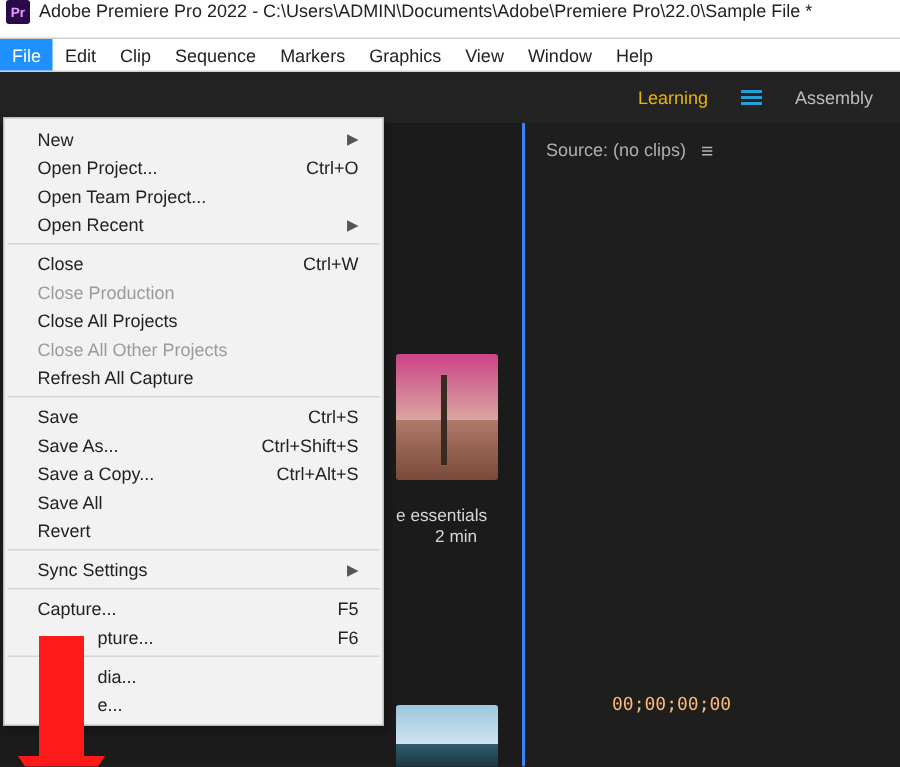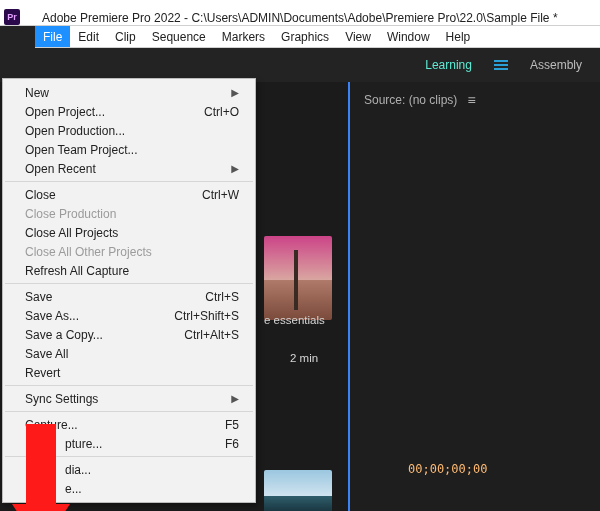--- a/index.html
+++ b/index.html
@@ -1,37 +1,37 @@
 <!DOCTYPE html>
 <html><head>
 <meta charset="utf-8">
 <style>
   * { box-sizing: border-box; margin: 0; padding: 0; font-family: "Segoe UI", Tahoma, sans-serif; }
   html, body { width: 600px; height: 511px; overflow: hidden; background: #232323; }
-  .titlebar { height: 26px; background: #fff; border-bottom: 1px solid #d0d0d0; display: flex; align-items: flex-end; padding: 0 4px; font-size: 12px; color: #222; gap: 16px; }
+  .titlebar { height: 26px; background: #fff; border-bottom: 1px solid #d0d0d0; display: flex; align-items: flex-start; padding: 0 4px; font-size: 12px; color: #222; }
   .titlebar .app-icon { width: 16px; height: 16px; margin-right: 6px; background: #2a0a4a; border-radius: 2px; display: inline-flex; align-items: center; justify-content: center; color: #e6a0ff; font-size: 9px; font-weight: bold; }
-  .menubar { height: 22px; background: #fff; display: flex; align-items: stretch; font-size: 12px; color: #222; border-bottom: 1px solid #d0d0d0; margin-left: 35px; }
+  .menubar { height: 22px; background: #fff; display: flex; align-items: stretch; font-size: 12px; color: #222; border-bottom: 1px solid #d0d0d0; }
   .menu-item { padding: 0 8px; display: flex; align-items: center; cursor: default; }
   .menu-item.active { background: #1e90ff; color: #fff; }
   .workspace-bar { height: 34px; background: #232323; display: flex; align-items: center; justify-content: flex-end; padding: 0 18px; gap: 22px; font-size: 12px; }
-  .ws-link { color: #5eead4; }
+  .ws-link { color: #eab308; }
   .ws-hamburger { width: 14px; height: 10px; display: inline-flex; flex-direction: column; justify-content: space-between; }
   .ws-hamburger span { display: block; height: 2px; background: #2a9fd6; }
   .ws-txt { color: #bdbdbd; }
   .content { position: relative; height: calc(511px - 26px - 22px - 34px); background: #1b1b1b; }
   .panel-right { position: absolute; left: 348px; top: 0; right: 0; bottom: 0; background: #1e1e1e; border-left: 2px solid #3b82f6; }
   .panel-header { display: flex; align-items: center; gap: 10px; padding: 10px 14px; font-size: 12px; color: #b0b0b0; }
   .panel-header .kebab { letter-spacing: 1px; font-size: 14px; color: #b0b0b0; }
   .timecode { position: absolute; left: 58px; top: 380px; color: #fdba74; font-size: 12px; font-family: "Consolas", monospace; }
   .thumb { position: absolute; background: #2b2b2b; border-radius: 2px; overflow: hidden; }
   .thumb.t1 { left: 264px; top: 154px; width: 68px; height: 84px; }
   .thumb.t1 .sky { height: 44px; background: linear-gradient(#c48, #d9a6a0); }
   .thumb.t1 .ground { height: 40px; background: linear-gradient(#b07a6a, #7a4a3a); position: relative; }
   .thumb.t1 .post { position: absolute; left: 30px; top: -30px; width: 4px; height: 60px; background: #3a2a24; }
-  .cap { position: absolute; left: 264px; top: 232px; width: 68px; font-size: 11.5px; color: #d6d6d6; }
+  .cap { position: absolute; left: 264px; top: 256px; width: 68px; font-size: 11.5px; color: #d6d6d6; }
   .dur { position: absolute; left: 290px; top: 270px; font-size: 11.5px; color: #d6d6d6; }
   .thumb.t2 { left: 264px; top: 388px; width: 68px; height: 44px; }
   .thumb.t2 .sky2 { height: 26px; background: linear-gradient(#9bc7e0, #cfe3ef); }
   .thumb.t2 .mtn { height: 18px; background: linear-gradient(#2f5d6b, #153039); }
   
   .dropdown { position: absolute; left: 2px; top: -4px; width: 254px; background: #f2f2f2; border: 1px solid #bcbcbc; box-shadow: 2px 3px 6px rgba(0,0,0,.35); font-size: 12px; color: #222; padding: 4px 0; }
   .dd-row { display: flex; align-items: center; justify-content: space-between; height: 19px; padding: 0 16px 0 22px; cursor: default; white-space: nowrap; }
   .dd-row.disabled { color: #9b9b9b; text-align: right; }
   .dd-row .chev { color: #555; font-size: 10px; }
   .dd-sep { height: 1px; background: #d6d6d6; margin: 3px 2px; }
@@ -95,24 +95,20 @@
   </div>
 
   <div class="dropdown" id="dropdown">
       <div class="dd-row">
         <span>New</span>
         <span class="chev">▶</span>
       </div>
       <div class="dd-row">
         <span>Open Project...</span>
         <span>Ctrl+O</span>
-      </div>
-      <div class="dd-row">
-        <span>Open Production...</span>
-        <span></span>
       </div>
       <div class="dd-row">
         <span>Open Team Project...</span>
         <span></span>
       </div>
       <div class="dd-row">
         <span>Open Recent</span>
         <span class="chev">▶</span>
       </div>
       <div class="dd-sep"></div>

